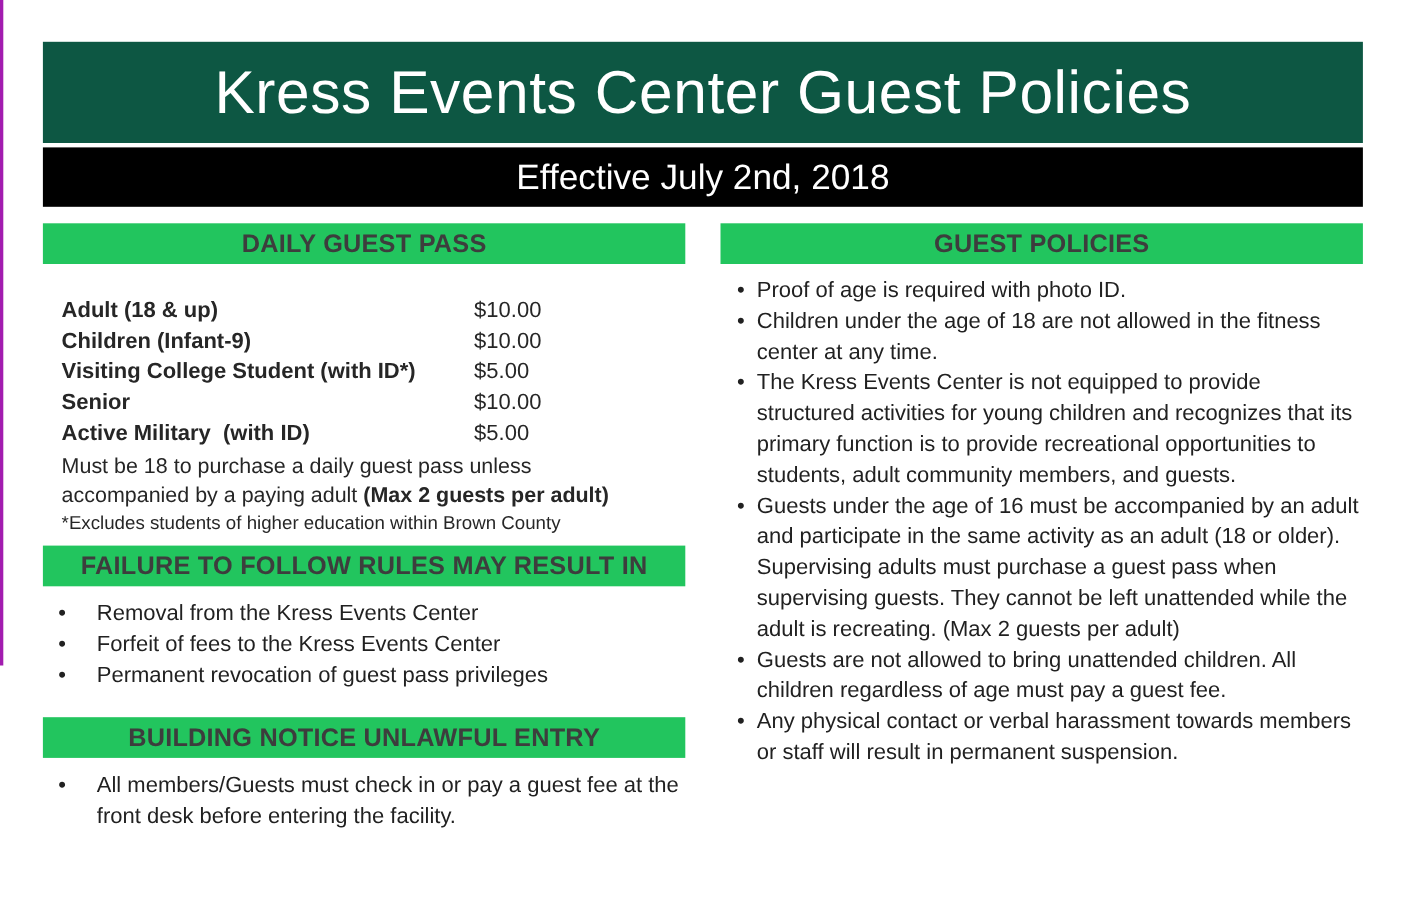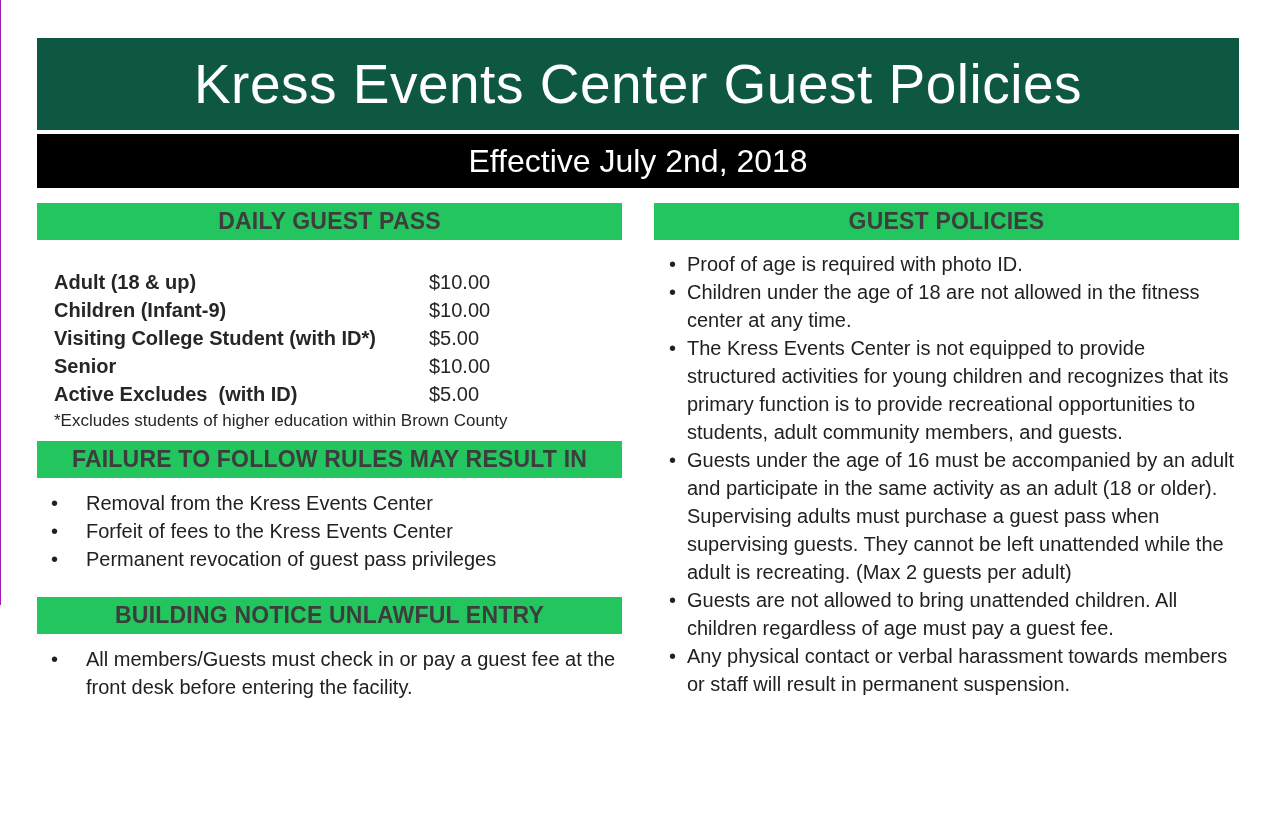--- a/index.html
+++ b/index.html
@@ -9,21 +9,21 @@
     height: 825px;
     font-family: "Liberation Sans", sans-serif;
     color: #212121;
     overflow: hidden;
     position: relative;
   }
   .page {
     width: 1275px;
     height: 605px;
     padding: 38px 36px 0 36px;
-    border-left: 1px solid #a21caf;
+    border-left: 3px solid #a21caf;
   }
   .banner-green {
     height: 92px;
     background: #0d5743;
     display: flex;
     align-items: center;
     justify-content: center;
   }
   .banner-green .title {
     color: #ffffff;
@@ -158,25 +158,26 @@
         </div>
         <div class="price-row">
           <span class="p-label">Visiting College Student (with ID*)</span>
           <span class="p-price">$5.00</span>
         </div>
         <div class="price-row">
           <span class="p-label">Senior</span>
           <span class="p-price">$10.00</span>
         </div>
         <div class="price-row">
-          <span class="p-label">Active Excludes  (with ID)</span>
+          <span class="p-label">Active Military  (with ID)</span>
           <span class="p-price">$5.00</span>
         </div>
       </div>
 
+      <p class="note"><span>Must be 18 to purchase a daily guest pass unless accompanied by a paying adult </span><strong>(Max 2 guests per adult)</strong></p>
 
       <p class="footnote">*Excludes students of higher education within Brown County</p>
 
       <div class="section-bar bar-failure">
         <span class="bar-label">FAILURE TO FOLLOW RULES MAY RESULT IN</span>
       </div>
 
       <ul class="bullets wide left-list-1">
         <li>Removal from the Kress Events Center</li>
         <li>Forfeit of fees to the Kress Events Center</li>

